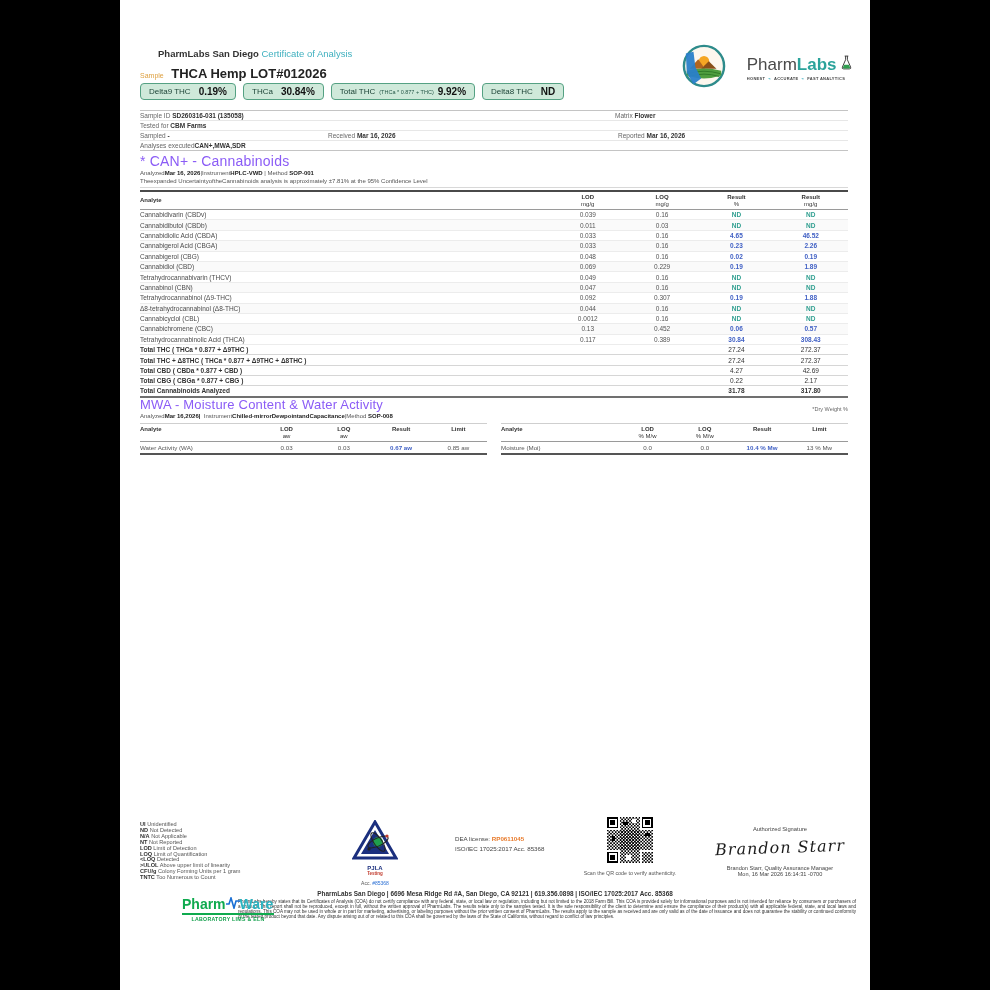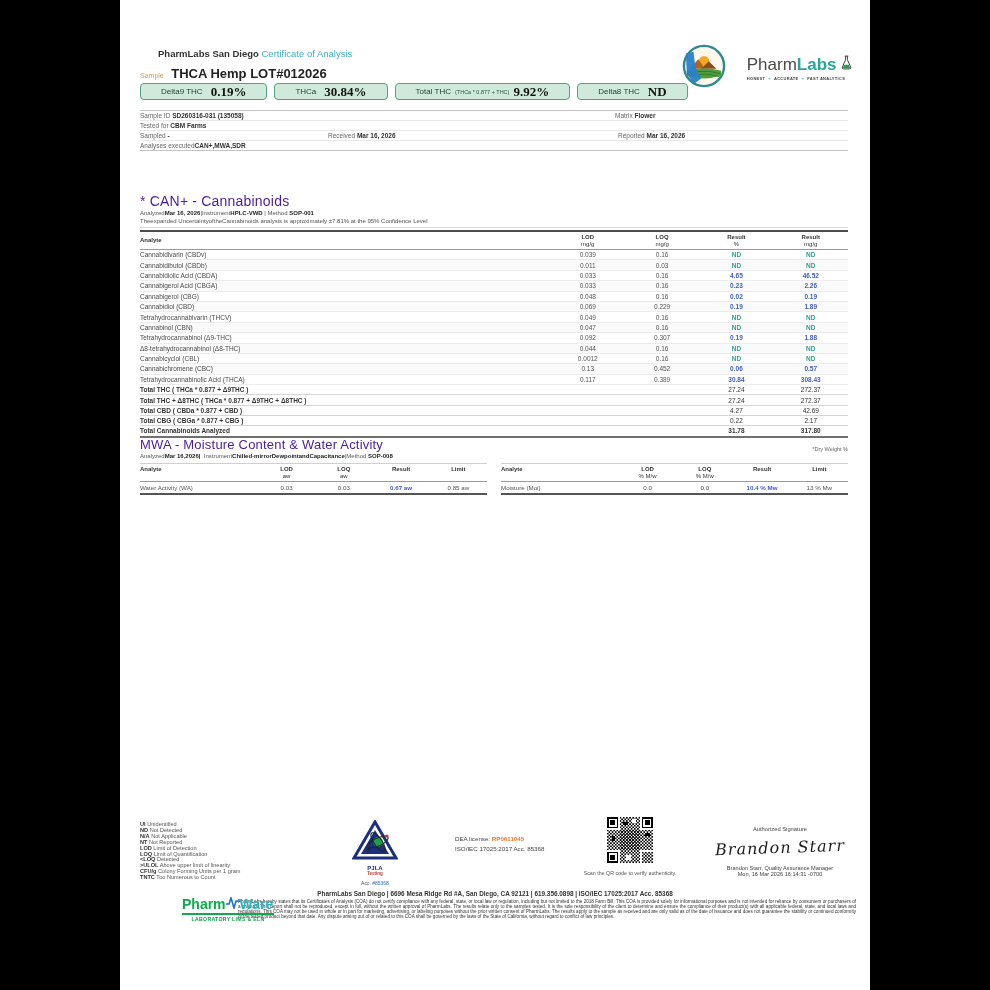--- a/index.html
+++ b/index.html
@@ -14,40 +14,40 @@
   .lab-line{position:absolute;top:48px;left:38px;font-size:9.5px;}
   .lab-line b{color:#333;text-align:right;}
   .lab-line .coa{color:var(--accent-teal,#3fb0bf);font-weight:400;}
   .sample-line{position:absolute;top:64px;left:20px;}
   .sample-tag{font-size:7px;color:var(--sample-orange,#dd9f3e);margin-right:3px;}
   .sample-name{font-size:13px;font-weight:bold;color:#222;}
 
   
   .badges{position:absolute;top:83px;left:20px;display:flex;gap:7px;}
   .badge{background:var(--badge-bg,#cfe9da);border:1px solid var(--badge-border,#55a183);
-         border-radius:4px;padding:2px 20px;font-size:8px;color:#1d4437;display:flex;align-items:center;gap:4px;height:11px;}
-  .badge .bval{font-weight:bold;color:#111;font-size:13px;font-family:Liberation Serif, serif;}
+         border-radius:4px;padding:2px 8px;font-size:8px;color:#1d4437;display:flex;align-items:center;gap:4px;height:11px;}
+  .badge .bval{font-weight:bold;color:#111;font-size:10px;}
   .badge .bformula{font-size:5.5px;color:#27594a;}
 
   
   .logo{position:absolute;top:44px;right:18px;display:flex;align-items:center;gap:21px;}
   .logo-text .lt1{font-size:17px;color:#4a4a4a;}
   .logo-text .lt2{font-size:17px;color:#2ba39b;font-weight:bold;}
   .tagline{font-size:4px;font-weight:bold;color:#444;letter-spacing:.3px;margin-top:1px;display:flex;gap:3px;align-items:center;}
   .tagline .sep{color:var(--accent-teal,#3fb0bf);}
 
   
   .meta{position:absolute;top:110px;left:20px;right:22px;border-top:1px solid #c4c4c4;border-bottom:1px solid #c4c4c4;font-size:6.5px;color:#666;}
   .meta-row{position:relative;height:9px;border-bottom:1px solid #e7e7e7;line-height:9px;}
   .meta-row:last-child{border-bottom:none;}
   .meta b{color:#333;}
   .m-abs{position:absolute;top:0;}
 
   
-  .sec-title{font-size:14px;color:#4c1d95;letter-spacing:.2px;margin-top:40px;}
+  .sec-title{font-size:14px;color:#8b5cf6;letter-spacing:.2px;}
   .sec-meta{font-size:6px;color:#555;margin-top:1px;}
   .sec-meta b{color:#222;}
   .can-sec{position:absolute;top:153px;left:20px;right:22px;}
   .uncert{font-size:6px;color:#555;margin-top:2px;padding-bottom:3px;border-bottom:1px solid #d8d8d8;}
 
   
   .tbl{margin-top:2px;}
   .trow{display:flex;align-items:center;}
   .th-row{border-top:2px solid #4a4a4a;border-bottom:1px solid #9a9a9a;padding:2px 0;}
   .th{font-size:6px;color:#333;font-weight:bold;line-height:6.5px;}

